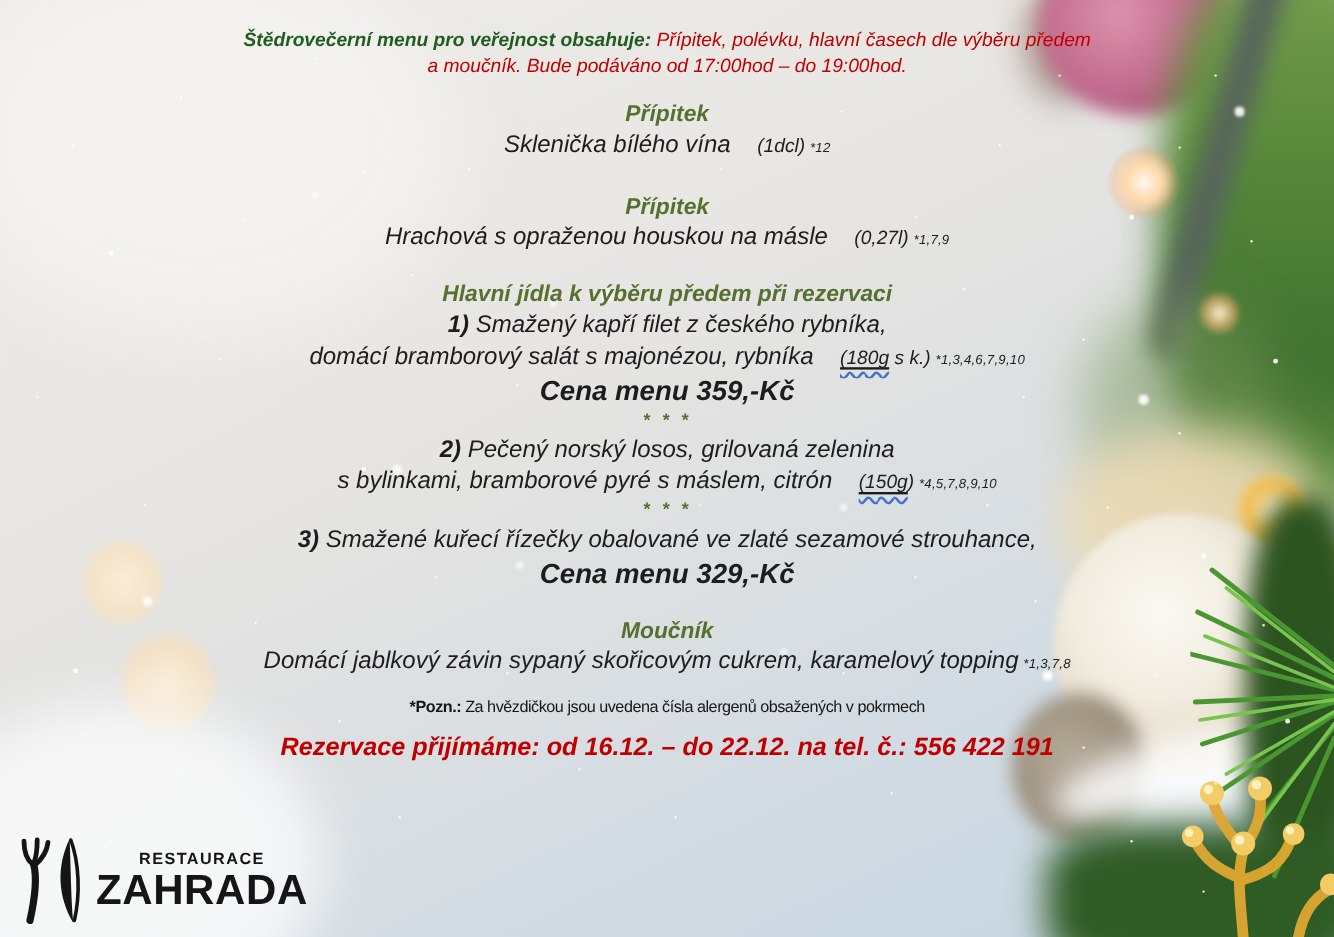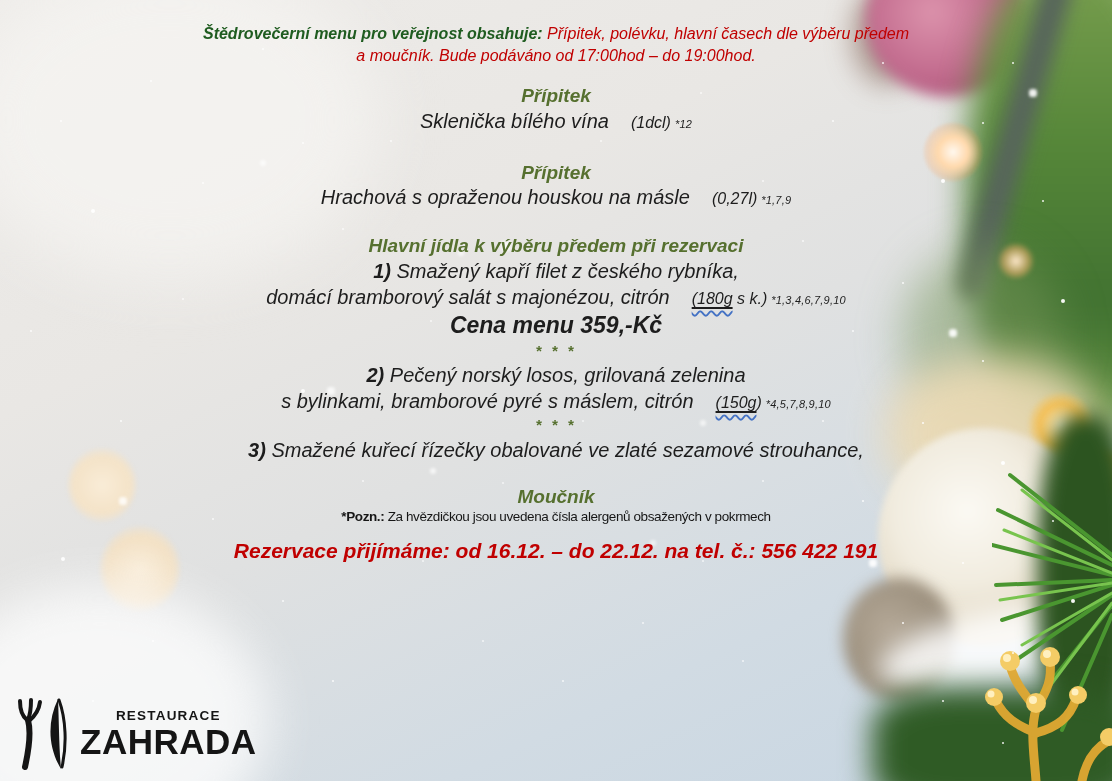--- a/index.html
+++ b/index.html
@@ -72,21 +72,21 @@
   .mt-mains{margin-top:25px;}
   .mt-dessert{margin-top:23px;}
   .item{font-size:20px;line-height:1.3;}
   .num{font-weight:bold;}
   .portion{font-size:16px;margin-left:22px;}
   .allerg{font-size:11px;margin-left:4px;letter-spacing:.2px;}
   .price{font-size:23px;font-weight:bold;line-height:1.25;margin-top:1px;}
   .sep{font-size:15px;font-weight:bold;color:#56702f;letter-spacing:3px;line-height:1.1;margin:3px 0;}
   .u-solid{text-decoration:underline solid currentColor 1.5px;text-underline-offset:3px;}
   .u-wavy{text-decoration:underline wavy #4472c4 1.5px;text-underline-offset:6px;}
-  .note{font-size:13.5px;font-style:normal;letter-spacing:-.4px;color:#161616;}
+  .note{margin-top:17px;font-size:13.5px;font-style:normal;letter-spacing:-.4px;color:#161616;}
   .note-label{font-weight:bold;}
   .resv{margin-top:13px;font-size:21px;font-weight:bold;color:#c00000;line-height:1.35;}
   .time .u-solid{text-decoration-thickness:2px;}
   
   .logo{position:absolute;left:14px;bottom:10px;z-index:7;display:flex;align-items:center;gap:4px;color:#151515;}
   .logo-text{font-style:normal;text-align:center;line-height:1;}
   .logo-sub{font-size:13.5px;font-weight:bold;letter-spacing:1.2px;}
   .logo-main{font-size:35px;font-weight:bold;letter-spacing:.5px;margin-top:1px;}
 </style>
 </head>
@@ -174,31 +174,33 @@
 
     <div class="sec-head mt-aperitif">Přípitek</div>
     <div class="item"><span>Sklenička bílého vína</span><span class="portion">(1dcl)</span><span class="allerg">*12</span></div>
 
     <div class="sec-head mt-soup">Přípitek</div>
     <div class="item"><span>Hrachová s opraženou houskou na másle</span><span class="portion">(0,27l)</span><span class="allerg">*1,7,9</span></div>
 
     <div class="sec-head mt-mains">Hlavní jídla k výběru předem při rezervaci</div>
 
     <div class="item"><span class="num">1)</span><span> Smažený kapří filet z českého rybníka,</span></div>
-    <div class="item"><span>domácí bramborový salát s majonézou, citrón</span><span class="portion"><span class="u-wavy"><span class="u-solid">(180g</span></span><span> s k.)</span></span><span class="allerg">*1,3,4,6,7,9,10</span></div>
+    <div class="item"><span>domácí bramborový salát s majonézou, rybníka</span><span class="portion"><span class="u-wavy"><span class="u-solid">(180g</span></span><span> s k.)</span></span><span class="allerg">*1,3,4,6,7,9,10</span></div>
     <div class="price">Cena menu 359,-Kč</div>
     <div class="sep">* * *</div>
 
     <div class="item"><span class="num">2)</span><span> Pečený norský losos, grilovaná zelenina</span></div>
     <div class="item"><span>s bylinkami, bramborové pyré s máslem, citrón</span><span class="portion"><span class="u-wavy"><span class="u-solid">(150g</span></span><span>)</span></span><span class="allerg">*4,5,7,8,9,10</span></div>
     <div class="sep">* * *</div>
 
     <div class="item"><span class="num">3)</span><span> Smažené kuřecí řízečky obalované ve zlaté sezamové strouhance,</span></div>
+    <div class="price">Cena menu 329,-Kč</div>
 
     <div class="sec-head mt-dessert">Moučník</div>
+    <div class="item"><span>Domácí jablkový závin sypaný skořicovým cukrem, karamelový topping</span><span class="allerg">*1,3,7,8</span></div>
 
     <div class="note"><span class="note-label">*Pozn.:</span><span> Za hvězdičkou jsou uvedena čísla alergenů obsažených v pokrmech</span></div>
 
     <div class="resv">
       <div>Rezervace přijímáme: od 16.12. – do 22.12. na tel. č.: 556 422 191</div>
     </div>
   </div>
 
   <div class="logo">
     <svg width="62" height="74" viewBox="0 0 62 74">

